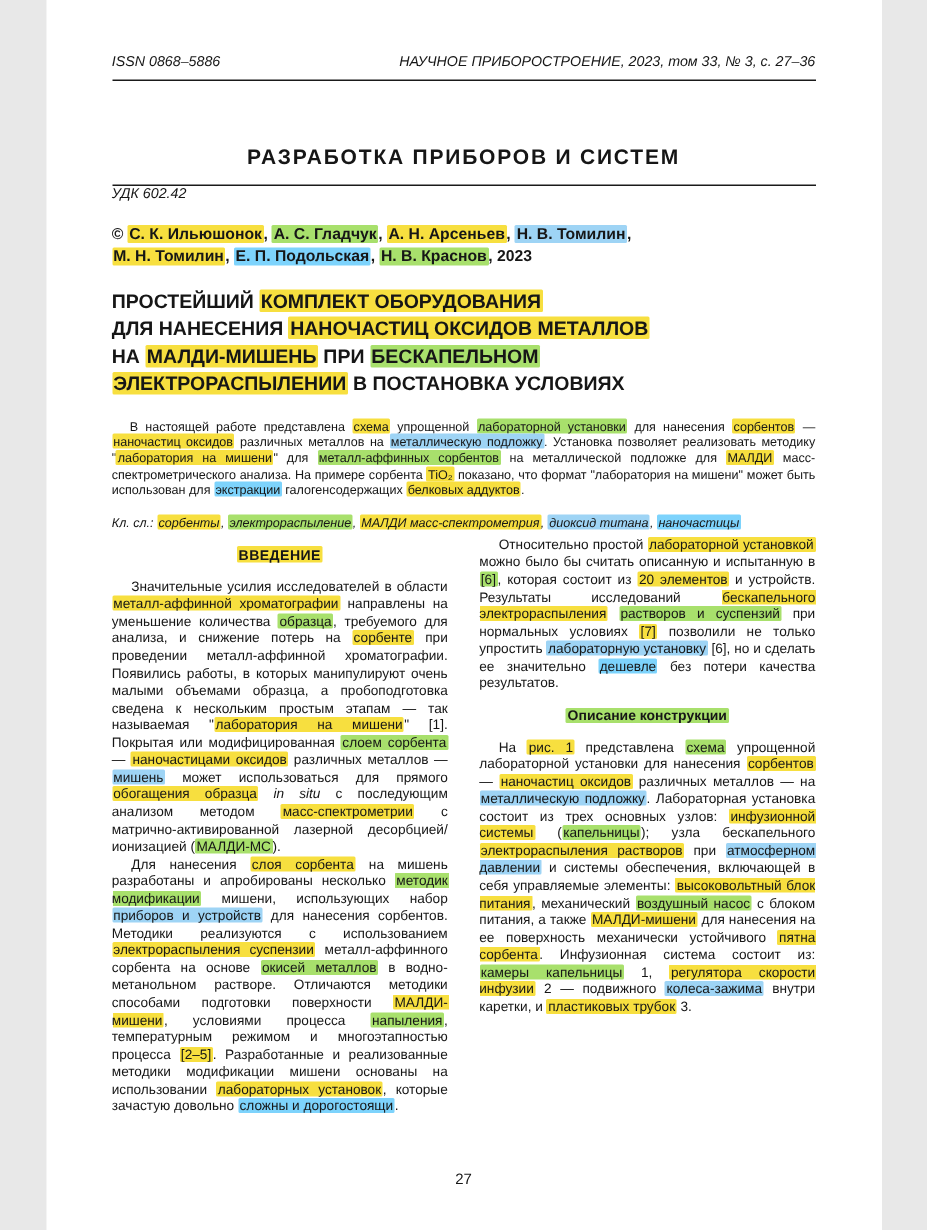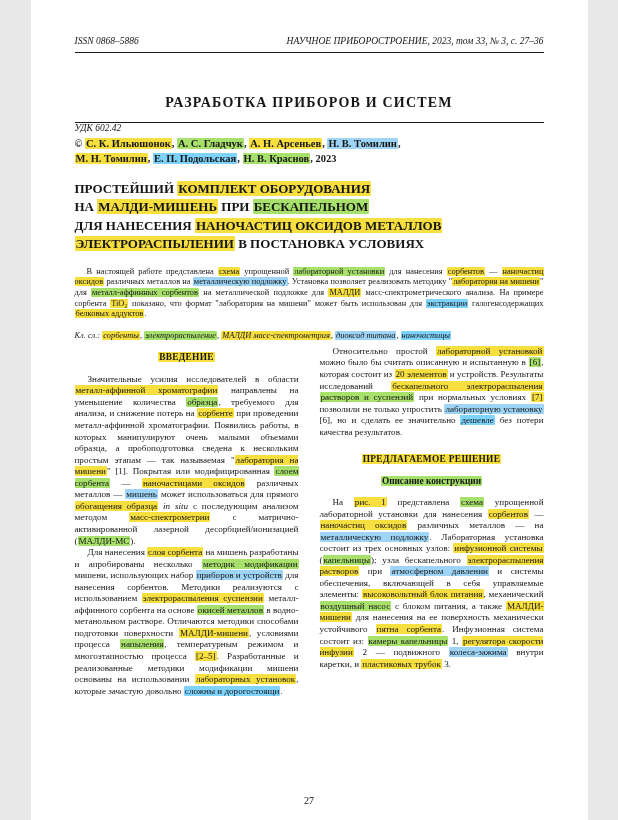--- a/index.html
+++ b/index.html
@@ -3,39 +3,39 @@
 <meta charset="utf-8">
 <style>
   html,body{margin:0;padding:0;background:#e8e8e8;}
   .page{
     position:relative;
     width:557px;height:820px;
     margin:0 auto;
     background:#ffffff;
     box-sizing:border-box;
     padding:36px 44px 0 44px;
-    font-family:Liberation Serif, serif;
+    font-family:Liberation Sans, sans-serif;
     color:#161616;
     overflow:hidden;
   }
   .top-line{display:flex;justify-content:space-between;align-items:baseline;font-style:italic;font-size:9.5px;}
   .rule{border-top:1.1px solid #1a1a1a;margin-top:6px;}
   .banner{ text-align:center;font-weight:bold;font-size:14px;letter-spacing:1.2px;padding:6px 0 5px 0;margin-top:36px;}
   .udk{font-style:italic;font-size:9.5px;}
-  .authors{margin-top:4px;font-weight:bold;font-size:10.5px;line-height:1.42;}
+  .authors{margin-top:14px;font-weight:bold;font-size:10.5px;line-height:1.42;}
   .title{margin:13px 0 0 0;text-align:left;font-weight:bold;font-size:13px;line-height:1.42;}
   .abstract{margin-top:13px;font-size:8.4px;line-height:1.27;text-align:justify;text-indent:12px;}
   .keywords{margin-top:11px;font-size:8.4px;font-style:italic;line-height:1.3;}
   .columns{display:flex;gap:21px;margin-top:4px;}
   .col{flex:1;min-width:0;font-size:9.1px;line-height:1.27;text-align:justify;}
   .col p{margin:0;text-indent:13px;}
   .col h2{margin:6px 0 10px 0;text-align:center;font-size:9.4px;font-weight:bold;letter-spacing:0.3px;}
   .col h2.spaced{margin-top:16px;}
   .col h3{margin:10px 0 9px 0;text-align:center;font-size:9.3px;font-weight:bold;}
-  .page-number{position:absolute;left:0;bottom:14px;width:100%;text-align:center;font-size:10px;}
+  .page-number{position:absolute;left:0;bottom:28px;width:100%;text-align:center;font-size:10px;}
   .hl{padding:0 1px;border-radius:1px;}
   .hl-y{background:#f7df3f;}
   .hl-g{background:#a8e06c;}
   .hl-b{background:#9ed4f5;}
   .hl-p{background:#7dd3fc;}
   .it{font-style:italic;}
 </style>
 </head>
 <body>
 
@@ -54,40 +54,39 @@
 
   <div class="udk">УДК 602.42</div>
 
   <div class="authors">
     <div><span>© </span><span class="hl hl-y">С. К. Ильюшонок</span><span>, </span><span class="hl hl-g">А. С. Гладчук</span><span>, </span><span class="hl hl-y">А. Н. Арсеньев</span><span>, </span><span class="hl hl-b">Н. В. Томилин</span><span>,</span></div>
     <div><span class="hl hl-y">М. Н. Томилин</span><span>, </span><span class="hl hl-p">Е. П. Подольская</span><span>, </span><span class="hl hl-g">Н. В. Краснов</span><span>, 2023</span></div>
   </div>
 
   <div class="title">
     <div><span>ПРОСТЕЙШИЙ </span><span class="hl hl-y">КОМПЛЕКТ ОБОРУДОВАНИЯ</span></div>
+    <div><span>ДЛЯ НАНЕСЕНИЯ </span><span class="hl hl-y">НАНОЧАСТИЦ ОКСИДОВ МЕТАЛЛОВ</span></div>
     <div><span>НА </span><span class="hl hl-y">МАЛДИ-МИШЕНЬ</span><span> ПРИ </span><span class="hl hl-g">БЕСКАПЕЛЬНОМ</span></div>
-    <div><span>ДЛЯ НАНЕСЕНИЯ </span><span class="hl hl-y">НАНОЧАСТИЦ ОКСИДОВ МЕТАЛЛОВ</span></div>
     <div><span class="hl hl-y">ЭЛЕКТРОРАСПЫЛЕНИИ</span><span> В ПОСТАНОВКА УСЛОВИЯХ</span></div>
   </div>
 
   <div class="abstract"><span>В настоящей работе представлена </span><span class="hl hl-y">схема</span><span> упрощенной </span><span class="hl hl-g">лабораторной установки</span><span> для нанесения </span><span class="hl hl-y">сорбентов</span><span> — </span><span class="hl hl-y">наночастиц оксидов</span><span> различных металлов на </span><span class="hl hl-b">металлическую подложку</span><span>. Установка позволяет реализовать методику "</span><span class="hl hl-y">лаборатория на мишени</span><span>" для </span><span class="hl hl-g">металл-аффинных сорбентов</span><span> на металлической подложке для </span><span class="hl hl-y">МАЛДИ</span><span> масс-спектрометрического анализа. На примере сорбента </span><span class="hl hl-y">TiO₂</span><span> показано, что формат "лаборатория на мишени" может быть использован для </span><span class="hl hl-p">экстракции</span><span> галогенсодержащих </span><span class="hl hl-y">белковых аддуктов</span><span>.</span></div>
 
   <div class="keywords"><span class="it">Кл. сл.: </span><span class="hl hl-y">сорбенты</span><span>, </span><span class="hl hl-g">электрораспыление</span><span>, </span><span class="hl hl-y">МАЛДИ масс-спектрометрия</span><span>, </span><span class="hl hl-b">диоксид титана</span><span>, </span><span class="hl hl-p">наночастицы</span></div>
 
   <div class="columns">
 
     <div class="col">
       <h2><span class="hl hl-y">ВВЕДЕНИЕ</span></h2>
       <p><span>Значительные усилия исследователей в области </span><span class="hl hl-y">металл-аффинной хроматографии</span><span> направлены на уменьшение количества </span><span class="hl hl-g">образца</span><span>, требуемого для анализа, и снижение потерь на </span><span class="hl hl-y">сорбенте</span><span> при проведении металл-аффинной хроматографии. Появились работы, в которых манипулируют очень малыми объемами образца, а пробоподготовка сведена к нескольким простым этапам — так называемая "</span><span class="hl hl-y">лаборатория на мишени</span><span>" [1]. Покрытая или модифицированная </span><span class="hl hl-g">слоем сорбента</span><span> — </span><span class="hl hl-y">наночастицами оксидов</span><span> различных металлов — </span><span class="hl hl-b">мишень</span><span> может использоваться для прямого </span><span class="hl hl-y">обогащения образца</span><span> </span><span class="it">in situ</span><span> с последующим анализом методом </span><span class="hl hl-y">масс-спектрометрии</span><span> с матрично-активированной лазерной десорбцией/ионизацией (</span><span class="hl hl-g">МАЛДИ-МС</span><span>).</span></p>
       <p><span>Для нанесения </span><span class="hl hl-y">слоя сорбента</span><span> на мишень разработаны и апробированы несколько </span><span class="hl hl-g">методик модификации</span><span> мишени, использующих набор </span><span class="hl hl-b">приборов и устройств</span><span> для нанесения сорбентов. Методики реализуются с использованием </span><span class="hl hl-y">электрораспыления суспензии</span><span> металл-аффинного сорбента на основе </span><span class="hl hl-g">окисей металлов</span><span> в водно-метанольном растворе. Отличаются методики способами подготовки поверхности </span><span class="hl hl-y">МАЛДИ-мишени</span><span>, условиями процесса </span><span class="hl hl-g">напыления</span><span>, температурным режимом и многоэтапностью процесса </span><span class="hl hl-y">[2–5]</span><span>. Разработанные и реализованные методики модификации мишени основаны на использовании </span><span class="hl hl-y">лабораторных установок</span><span>, которые зачастую довольно </span><span class="hl hl-p">сложны и дорогостоящи</span><span>.</span></p>
     </div>
 
     <div class="col">
       <p><span>Относительно простой </span><span class="hl hl-y">лабораторной установкой</span><span> можно было бы считать описанную и испытанную в </span><span class="hl hl-g">[6]</span><span>, которая состоит из </span><span class="hl hl-y">20 элементов</span><span> и устройств. Результаты исследований </span><span class="hl hl-y">бескапельного электрораспыления</span><span> </span><span class="hl hl-g">растворов и суспензий</span><span> при нормальных условиях </span><span class="hl hl-y">[7]</span><span> позволили не только упростить </span><span class="hl hl-b">лабораторную установку</span><span> [6], но и сделать ее значительно </span><span class="hl hl-p">дешевле</span><span> без потери качества результатов.</span></p>
-      <h2 class="spaced"><span class="hl hl-y">ПРЕДЛАГАЕМОЕ РЕШЕНИЕ</span></h2>
       <h3><span class="hl hl-g">Описание конструкции</span></h3>
       <p><span>На </span><span class="hl hl-y">рис. 1</span><span> представлена </span><span class="hl hl-g">схема</span><span> упрощенной лабораторной установки для нанесения </span><span class="hl hl-y">сорбентов</span><span> — </span><span class="hl hl-y">наночастиц оксидов</span><span> различных металлов — на </span><span class="hl hl-b">металлическую подложку</span><span>. Лабораторная установка состоит из трех основных узлов: </span><span class="hl hl-y">инфузионной системы</span><span> (</span><span class="hl hl-g">капельницы</span><span>); узла бескапельного </span><span class="hl hl-y">электрораспыления растворов</span><span> при </span><span class="hl hl-b">атмосферном давлении</span><span> и системы обеспечения, включающей в себя управляемые элементы: </span><span class="hl hl-y">высоковольтный блок питания</span><span>, механический </span><span class="hl hl-g">воздушный насос</span><span> с блоком питания, а также </span><span class="hl hl-y">МАЛДИ-мишени</span><span> для нанесения на ее поверхность механически устойчивого </span><span class="hl hl-y">пятна сорбента</span><span>. Инфузионная система состоит из: </span><span class="hl hl-g">камеры капельницы</span><span> 1, </span><span class="hl hl-y">регулятора скорости инфузии</span><span> 2 — подвижного </span><span class="hl hl-b">колеса-зажима</span><span> внутри каретки, и </span><span class="hl hl-y">пластиковых трубок</span><span> 3.</span></p>
     </div>
 
   </div>
 
   <div class="page-number">27</div>
 
 </div>
 

